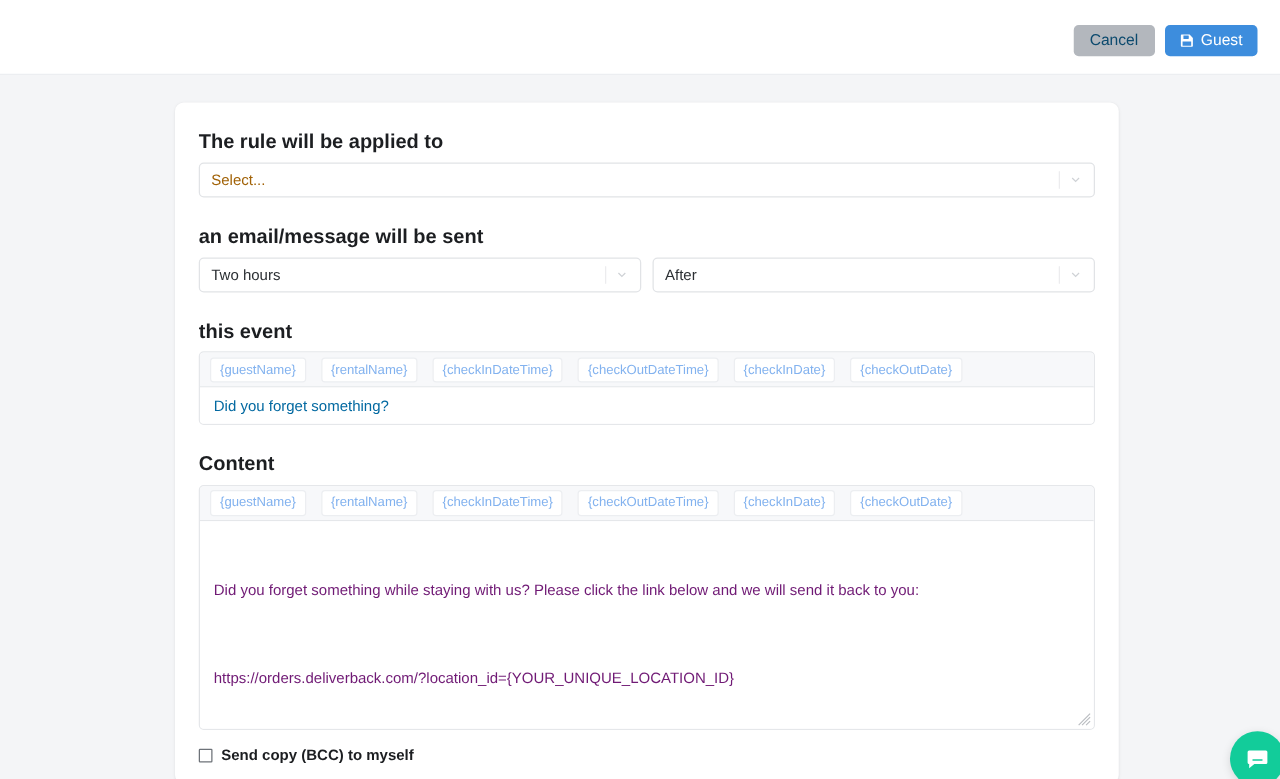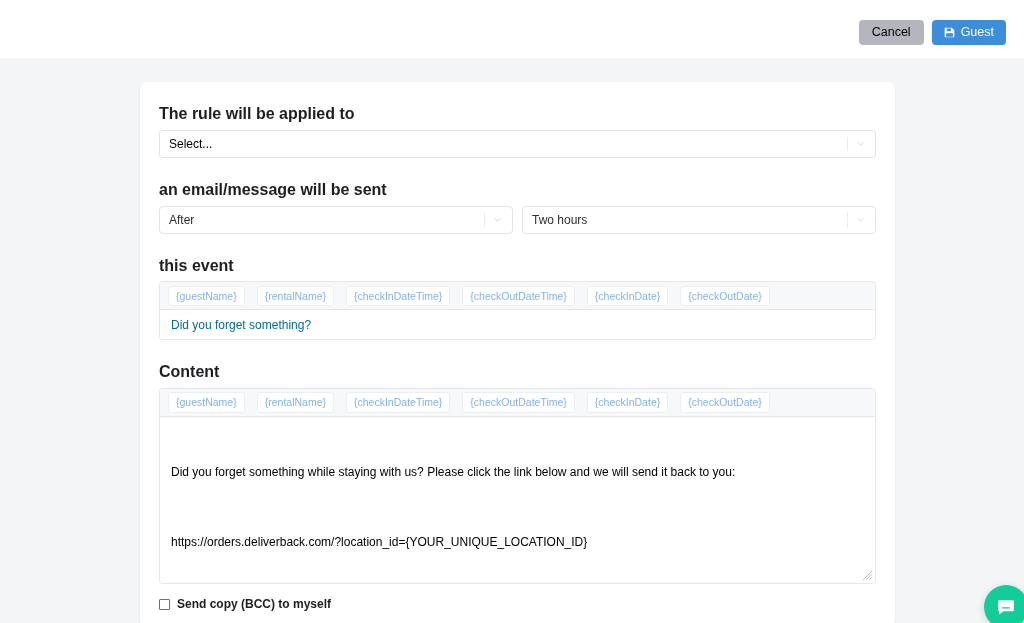--- a/index.html
+++ b/index.html
@@ -55,21 +55,21 @@
     font-family: inherit;
     height: 25px;
     padding: 0 13px;
     cursor: pointer;
     display: inline-flex;
     align-items: center;
     justify-content: center;
     gap: 6px;
     line-height: 1;
   }
-  .btn-cancel { background: #b3b7bd; color: #000000; }
+  .btn-cancel { background: #b3b7bd; color: #0c4a6e; }
   .btn-save { background: #3d8ddd; color: #ffffff; padding: 0 12px; }
   .btn-save svg { display: block; }
 
   
   .card {
     position: absolute;
     left: 140px; top: 82px;
     width: 755px;
     height: 545px;
     background: #ffffff;
@@ -96,21 +96,21 @@
     border-radius: 4px;
     display: flex;
     align-items: center;
     padding: 0 9px;
     font-size: 12px;
     color: #2b2f33;
     cursor: pointer;
     user-select: none;
   }
   .select .value { flex: 1; overflow: hidden; white-space: nowrap; text-overflow: ellipsis; }
-  .select .placeholder { color: #000000; }
+  .select .placeholder { color: #a16207; }
   .select .indicator {
     display: flex; align-items: center; height: 100%;
   }
   .select .divider {
     width: 1px; height: 14px; background: #ececee; margin-right: 7px;
   }
   .select .chev { color: #cfd2d6; display: block; }
   .select.focused {
     border: 1px solid #5b9bea;
     box-shadow: 0 0 0 1px rgba(91,155,234,0.18);
@@ -158,21 +158,21 @@
     font-size: 12px;
     color: #0369a1;
     background: #fff;
     cursor: text;
   }
   .content-area {
     position: relative;
     height: 166px;
     padding: 12px 11px;
     font-size: 12px;
-    color: #000000;
+    color: #701a75;
     line-height: 1.45;
     background: #fff;
     cursor: text;
     white-space: pre-wrap;
   }
   .content-area .line2 { margin-top: 18px; }
   .resize-grip {
     position: absolute;
     right: 2px; bottom: 2px;
     width: 11px; height: 11px;
@@ -247,30 +247,30 @@
       <span class="divider"></span>
       <svg class="chev" width="11" height="11" viewBox="0 0 20 20" fill="none" stroke="currentColor" stroke-width="1.8">
           <path d="M5 8l5 5 5-5"></path>
         </svg>
     </span>
   </div>
 
   <div class="field-label spaced">an email/message will be sent</div>
   <div class="row-2">
     <div class="select">
-      <span class="value">After</span>
+      <span class="value">Two hours</span>
       <span class="indicator">
         <span class="divider"></span>
         <svg class="chev" width="11" height="11" viewBox="0 0 20 20" fill="none" stroke="currentColor" stroke-width="1.8">
             <path d="M5 8l5 5 5-5"></path>
           </svg>
       </span>
     </div>
     <div class="select">
-      <span class="value">Two hours</span>
+      <span class="value">After</span>
       <span class="indicator">
         <span class="divider"></span>
         <svg class="chev" width="11" height="11" viewBox="0 0 20 20" fill="none" stroke="currentColor" stroke-width="1.8">
             <path d="M5 8l5 5 5-5"></path>
           </svg>
       </span>
     </div>
   </div>
 
   <div class="field-label spaced">this event</div>

